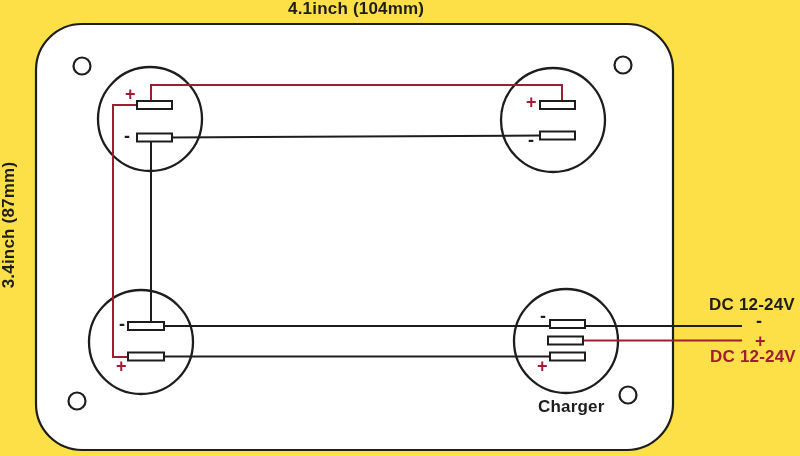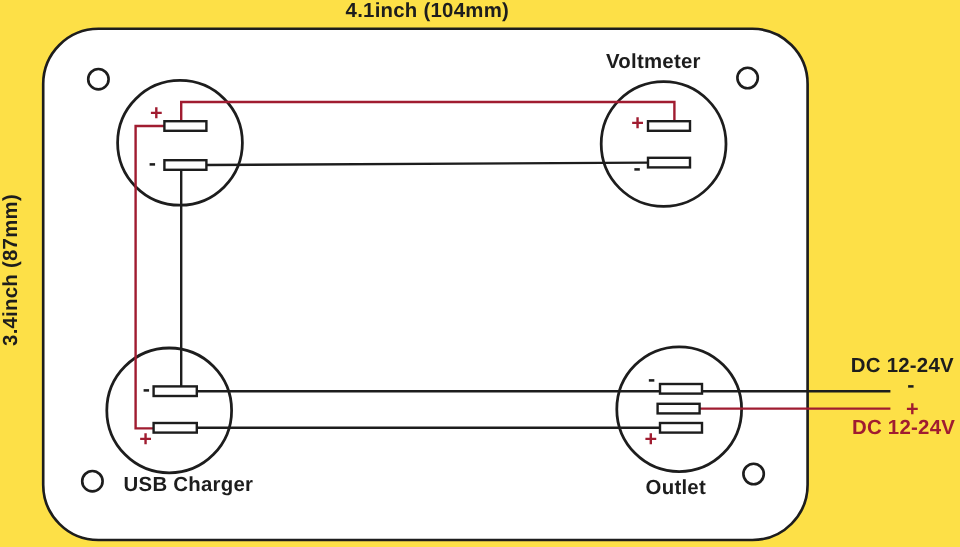--- a/index.html
+++ b/index.html
@@ -71,23 +71,21 @@
     <rect x="128" y="322" width="36" height="8" fill="#ffffff" stroke="#1d1d1d" stroke-width="2"></rect>
     <rect x="128" y="352.5" width="36" height="8" fill="#ffffff" stroke="#1d1d1d" stroke-width="2"></rect>
     <rect x="550" y="320" width="35" height="8" fill="#ffffff" stroke="#1d1d1d" stroke-width="2"></rect>
     <rect x="548" y="336.5" width="35" height="8" fill="#ffffff" stroke="#1d1d1d" stroke-width="2"></rect>
     <rect x="550" y="352.5" width="35" height="8" fill="#ffffff" stroke="#1d1d1d" stroke-width="2"></rect>
   </svg>
 
   <div class="lbl dim-h">4.1inch (104mm)</div>
   <div class="lbl dim-v">3.4inch (87mm)</div>
 
-  <div class="lbl" style="left:505px;top:43px;">Voltmeter</div>
-  <div class="lbl" style="left:103px;top:395px;">USB Charger</div>
-  <div class="lbl" style="left:538px;top:398px;">Outlet</div>
+  <div class="lbl" style="left:538px;top:398px;">Charger</div>
 
   <div class="sign red" style="left:125px;top:85px;">+</div>
   <div class="sign" style="left:124px;top:127px;">-</div>
   <div class="sign red" style="left:526px;top:93px;">+</div>
   <div class="sign" style="left:528px;top:131px;">-</div>
   <div class="sign" style="left:119px;top:315px;">-</div>
   <div class="sign red" style="left:116px;top:357px;">+</div>
   <div class="sign" style="left:540px;top:307px;">-</div>
   <div class="sign red" style="left:537px;top:357px;">+</div>
 

